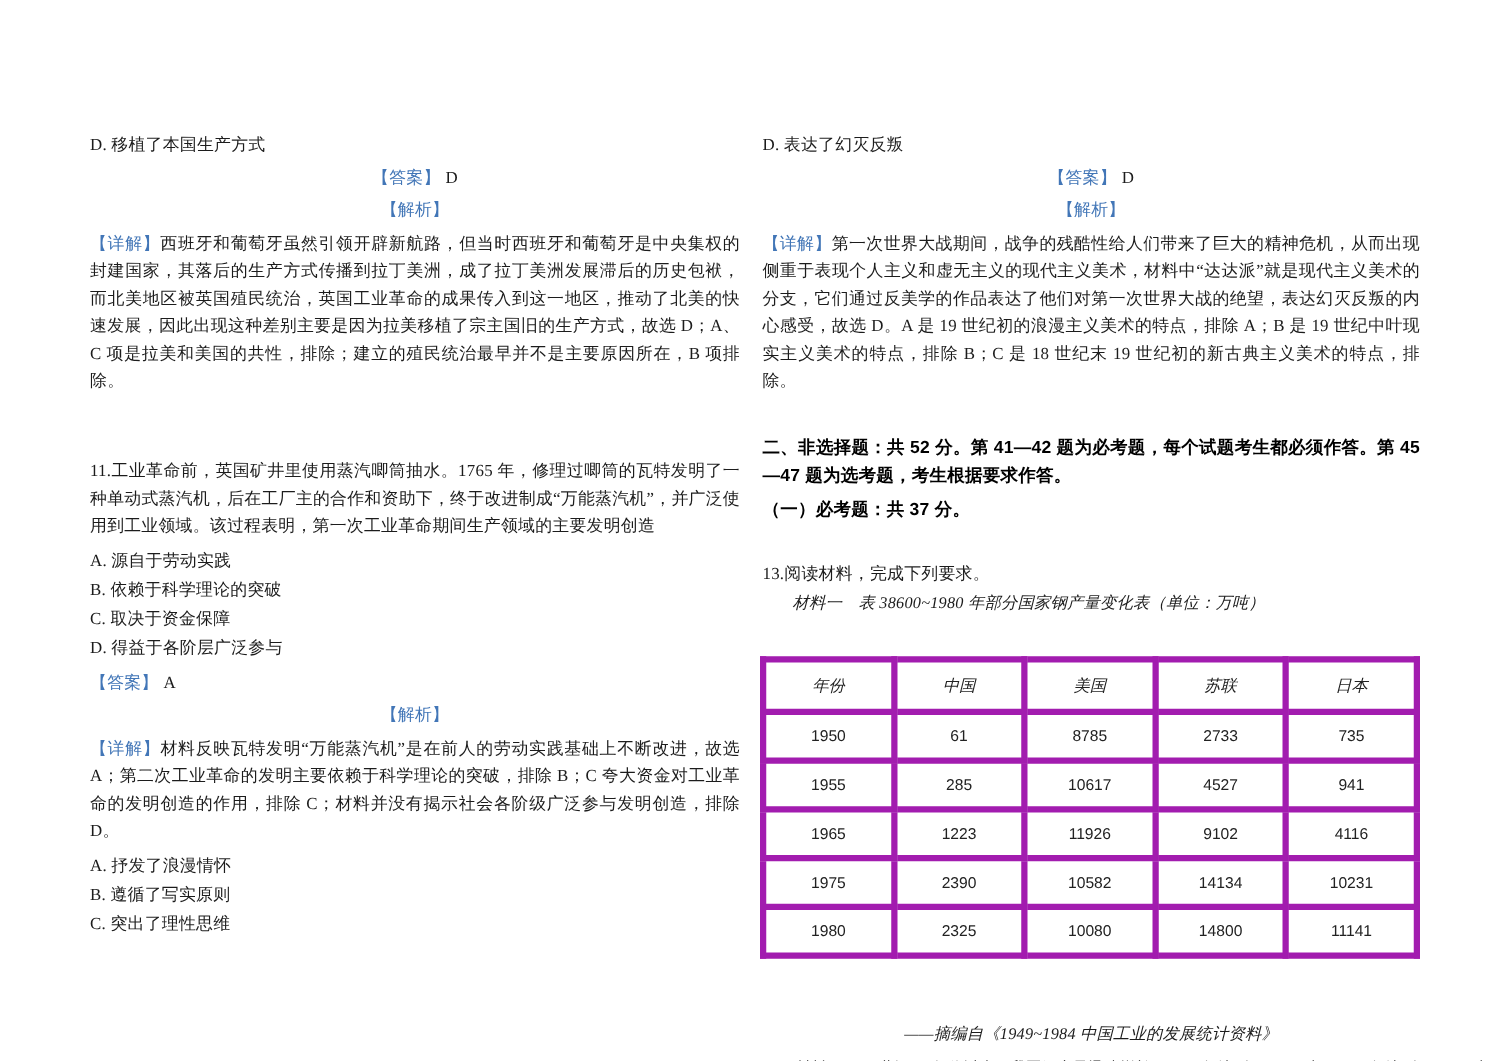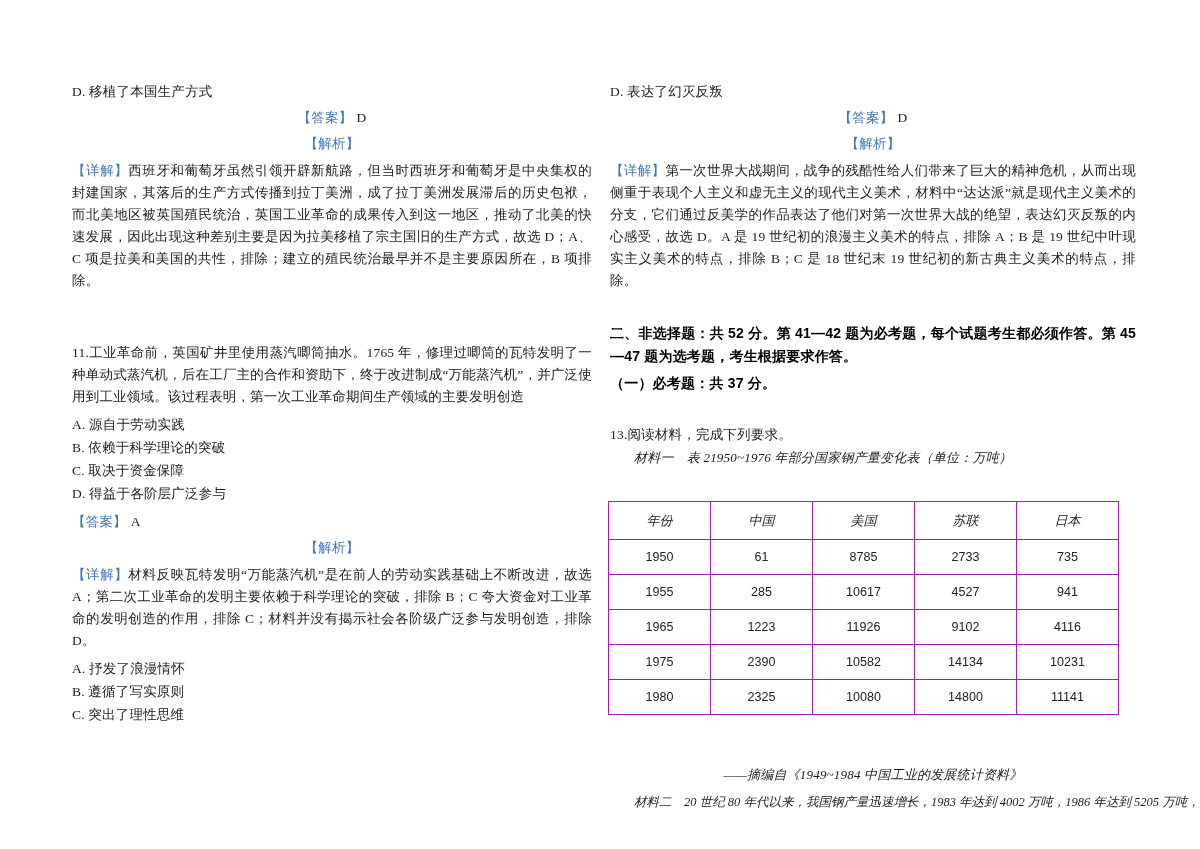--- a/index.html
+++ b/index.html
@@ -4,21 +4,21 @@
 <style>
   html,body{margin:0;padding:0;background:#ffffff;}
   .page{
     position:relative;
     width:1200px;height:849px;
     background:#ffffff;
     overflow:hidden;
     font-family:"Liberation Serif","DejaVu Serif",serif;
     color:#1c1c1c;
   }
-  .col{position:absolute;top:80px;}
+  .col{position:absolute;top:104px;}
   .col-left{left:72px;width:520px;}
   .col-right{left:610px;width:526px;}
   p{margin:0;}
   .t{
     font-size:13.5px;
     line-height:23px;
     letter-spacing:0.2px;
   }
   .para{
     text-align:justify;
@@ -48,21 +48,21 @@
   .mt26{margin-top:26px;} .mt28{margin-top:28px;}
   .mt30{margin-top:30px;}
   .mt48{margin-top:48px;} .mt50{margin-top:50px;}
   .steel-table{
     border-collapse:collapse;
     margin-top:32px;
     margin-left:-2px;
   }
   .steel-table td{
     width:99px;height:32px;
-    border:1px solid #a21caf;
+    border:5px solid #a21caf;
     text-align:center;vertical-align:middle;
     font-family:"Liberation Sans","DejaVu Sans",sans-serif;
     font-size:12.5px;color:#222;
   }
   .steel-table tr.hdr td{
     height:35px;
     font-family:"Liberation Serif","DejaVu Serif",serif;
     font-style:italic;font-size:13px;
   }
 </style>
@@ -101,21 +101,21 @@
     <p class="t mt3"><span class="blue">【答案】</span><span class="ansv">D</span></p>
 
     <p class="t mt3"><span class="blue">【解析】</span></p>
 
     <p class="t para mt5"><span class="blue">【详解】</span><span>第一次世界大战期间，战争的残酷性给人们带来了巨大的精神危机，从而出现侧重于表现个人主义和虚无主义的现代主义美术，材料中“达达派”就是现代主义美术的分支，它们通过反美学的作品表达了他们对第一次世界大战的绝望，表达幻灭反叛的内心感受，故选 D。A 是 19 世纪初的浪漫主义美术的特点，排除 A；B 是 19 世纪中叶现实主义美术的特点，排除 B；C 是 18 世纪末 19 世纪初的新古典主义美术的特点，排除。</span></p>
 
     <p class="boldh mt30">二、非选择题：共 52 分。第 41—42 题为必考题，每个试题考生都必须作答。第 45—47 题为选考题，考生根据要求作答。</p>
     <p class="boldh mt4">（一）必考题：共 37 分。</p>
 
     <p class="t mt28">13.阅读材料，完成下列要求。</p>
-    <p class="t kaiti cap">材料一　表 21950~1976 年部分国家钢产量变化表（单位：万吨）</p>
+    <p class="t kaiti cap">材料一　表 38600~1980 年部分国家钢产量变化表（单位：万吨）</p>
 
     <table class="steel-table">
       <tbody>
         <tr class="hdr">
           <td>年份</td>
           <td>中国</td>
           <td>美国</td>
           <td>苏联</td>
           <td>日本</td>
         </tr>

